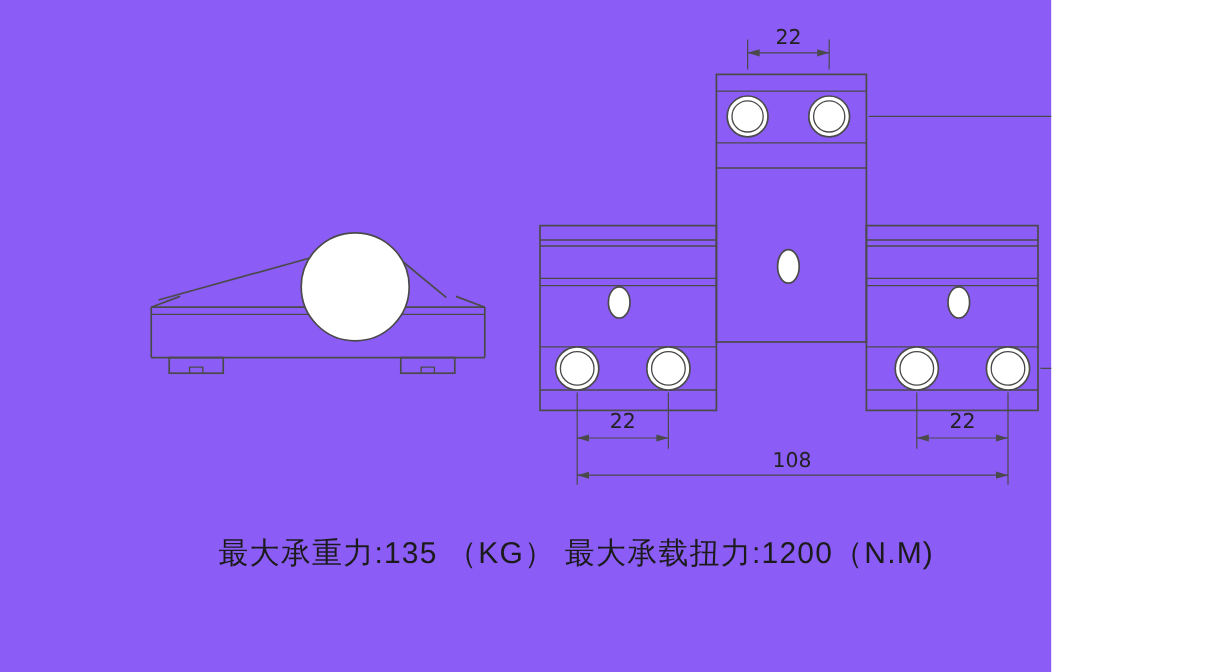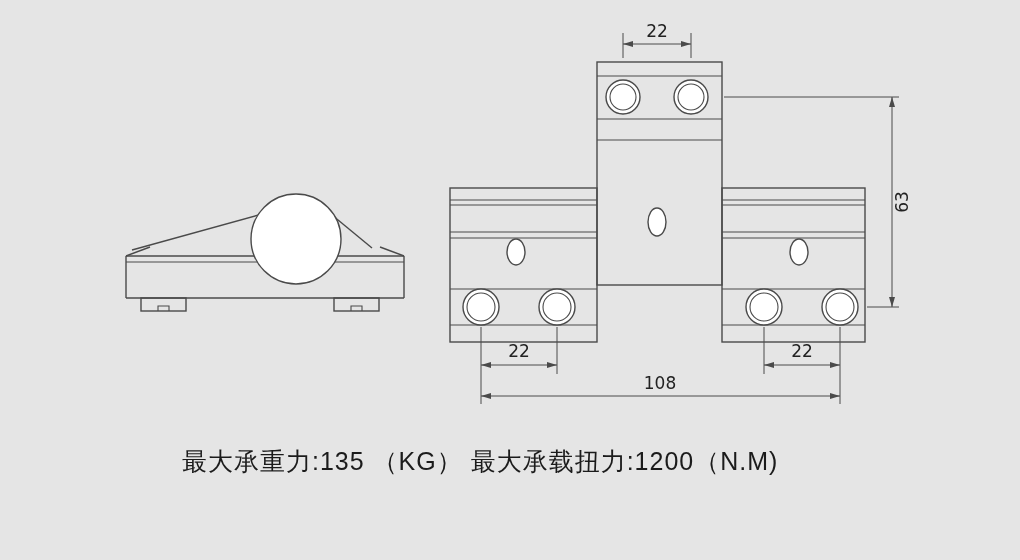--- a/index.html
+++ b/index.html
@@ -1,20 +1,20 @@
 <!DOCTYPE html>
 <html><head>
 <meta charset="utf-8">
 <style>
   html, body { margin: 0; padding: 0; background: #ffffff; }
   .canvas {
     position: relative;
-    width: 1020px;
+    width: 876px;
     height: 560px;
-    background: #e5e5e5;
+    background: #8b5cf6;
     overflow: hidden;
     font-family: "Liberation Sans", sans-serif;
   }
   svg { position: absolute; left: 0; top: 0; }
   .outline { stroke: #4a4a4a; stroke-width: 1.4; fill: none; }
   .thin    { stroke: #4a4a4a; stroke-width: 1.1; fill: none; }
   .white   { fill: #ffffff; stroke: #4a4a4a; stroke-width: 1.4; }
   .dimline { stroke: #4a4a4a; stroke-width: 1; fill: none; }
   .dimtext {
     font-family: "DejaVu Sans", "Liberation Sans", sans-serif;

